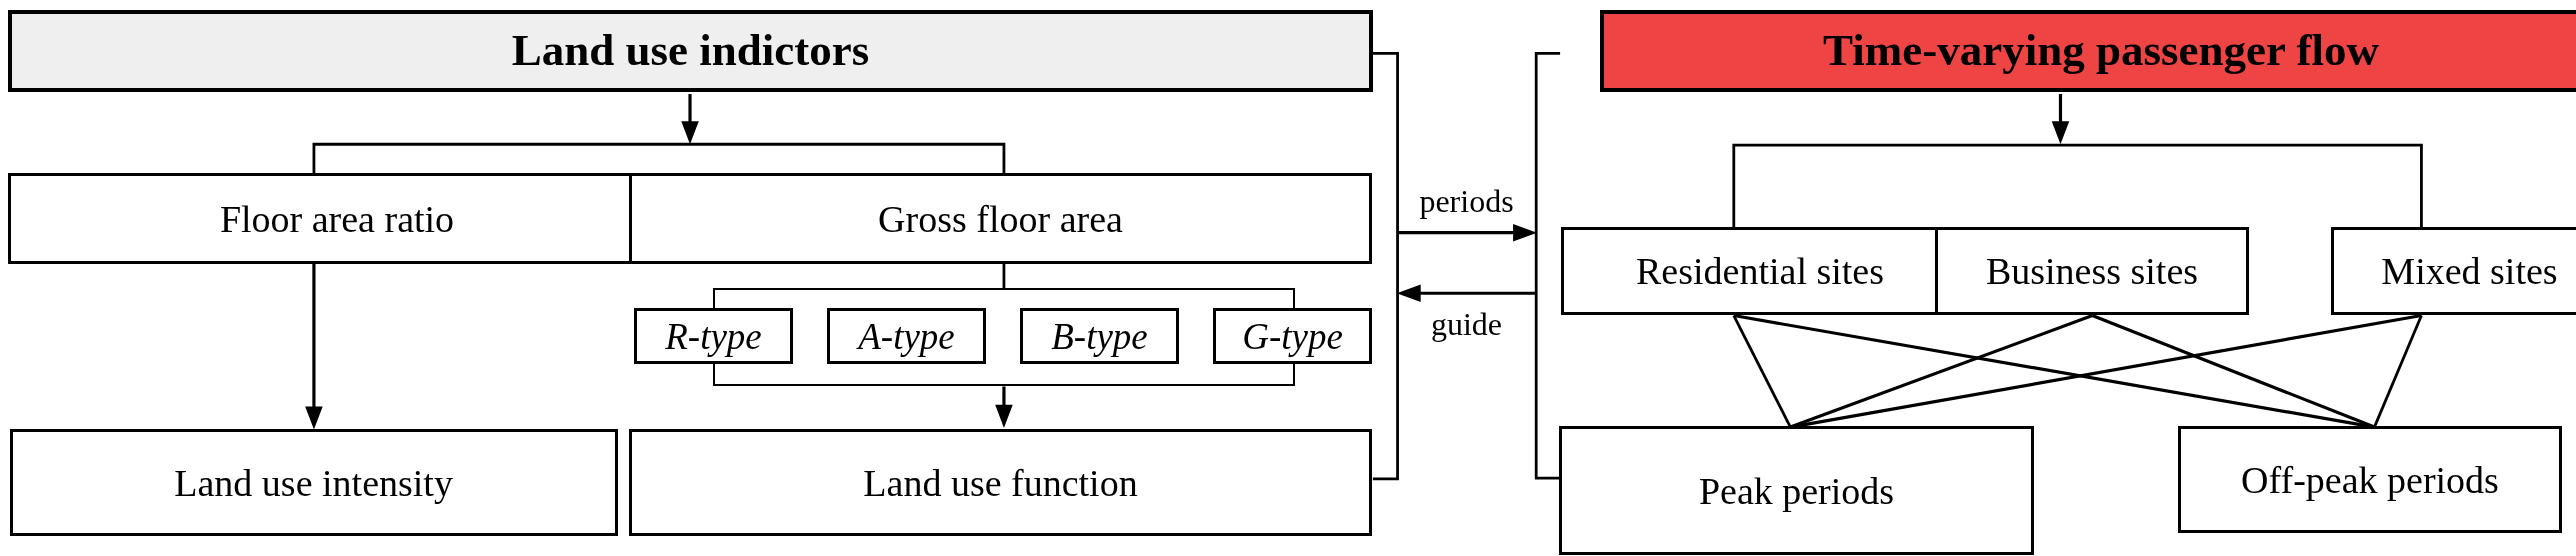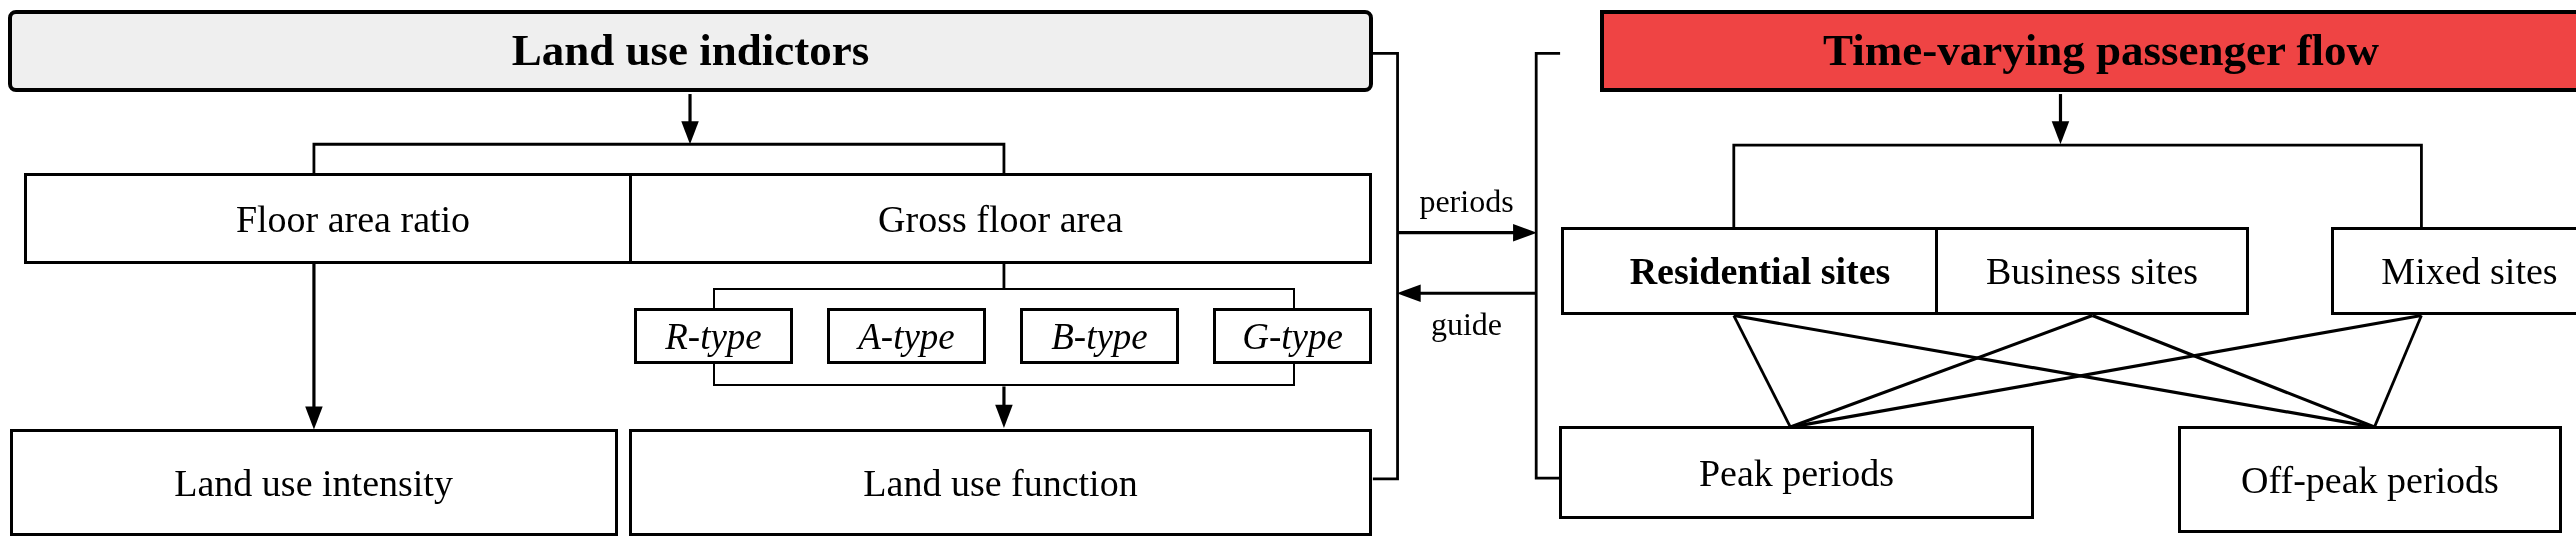--- a/index.html
+++ b/index.html
@@ -115,43 +115,43 @@
     <g>
       <line x1="2176" y1="396" x2="2247" y2="536" stroke-width="3.5"></line>
       <line x1="2176" y1="396" x2="2980" y2="536" stroke-width="4"></line>
       <line x1="2626" y1="396" x2="2247" y2="536" stroke-width="4"></line>
       <line x1="2626" y1="396" x2="2980" y2="536" stroke-width="4"></line>
       <line x1="3039" y1="396" x2="2247" y2="536" stroke-width="4"></line>
       <line x1="3039" y1="396" x2="2980" y2="536" stroke-width="3.5"></line>
     </g>
   </svg>
 
-  <div class="box hdr" style="left: 8px; top: 9.6px; width: 1365px; height: 82px; background: rgb(239, 239, 239); border-radius: 8px;">Land use indictors</div>
+  <div class="box hdr" style="left: 8px; top: 9.6px; width: 1365px; height: 82px; background: rgb(239, 239, 239);">Land use indictors</div>
 
-  <div class="box" style="left:24px;top:173px;width:658px;height:91px;">Floor area ratio</div>
+  <div class="box" style="left:8px;top:173px;width:658px;height:91px;">Floor area ratio</div>
 
   <div class="box" style="left:629px;top:173px;width:743px;height:91px;">Gross floor area</div>
 
   <div class="group-outline" style="left:713px;top:288px;width:582px;height:98px;"></div>
 
   <div class="box type-box" style="left:634px;top:308px;width:159px;height:56px;">R-type</div>
   <div class="box type-box" style="left:827px;top:308px;width:159px;height:56px;">A-type</div>
   <div class="box type-box" style="left:1020px;top:308px;width:159px;height:56px;">B-type</div>
   <div class="box type-box" style="left:1213px;top:308px;width:159px;height:56px;">G-type</div>
 
   <div class="box" style="left:9.6px;top:429px;width:608px;height:107px;">Land use intensity</div>
 
   <div class="box" style="left:629px;top:429px;width:743px;height:107px;">Land use function</div>
 
   <div class="flow-label" style="left:1399px;top:185px;width:135px;">periods</div>
   <div class="flow-label" style="left:1398px;top:308px;width:137px;">guide</div>
 
   <div class="box hdr" style="left: 1560px; top: 9.6px; width: 1002px; height: 82px; background: #ef4444; margin-left: 40px;">Time-varying passenger flow</div>
 
-  <div class="box" style="left:1561px;top:227px;width:398px;height:88px;font-weight:bold;">Residential sites</div>
+  <div class="box" style="left:1561px;top:227px;width:398px;height:88px;">Residential sites</div>
   <div class="box" style="left:1935px;top:227px;width:314px;height:88px;">Business sites</div>
   <div class="box" style="left:2283px;top:227px;width:277px;height:88px;margin-left:48px;">Mixed sites</div>
 
-  <div class="box" style="left:1559px;top:426px;width:475px;height:93px;">Peak periods</div>
+  <div class="box" style="left:1559px;top:426px;width:475px;height:129px;">Peak periods</div>
   <div class="box" style="left:2178px;top:426px;width:384px;height:107px;">Off-peak periods</div>
 
 </div>
 
 
 </body></html>

